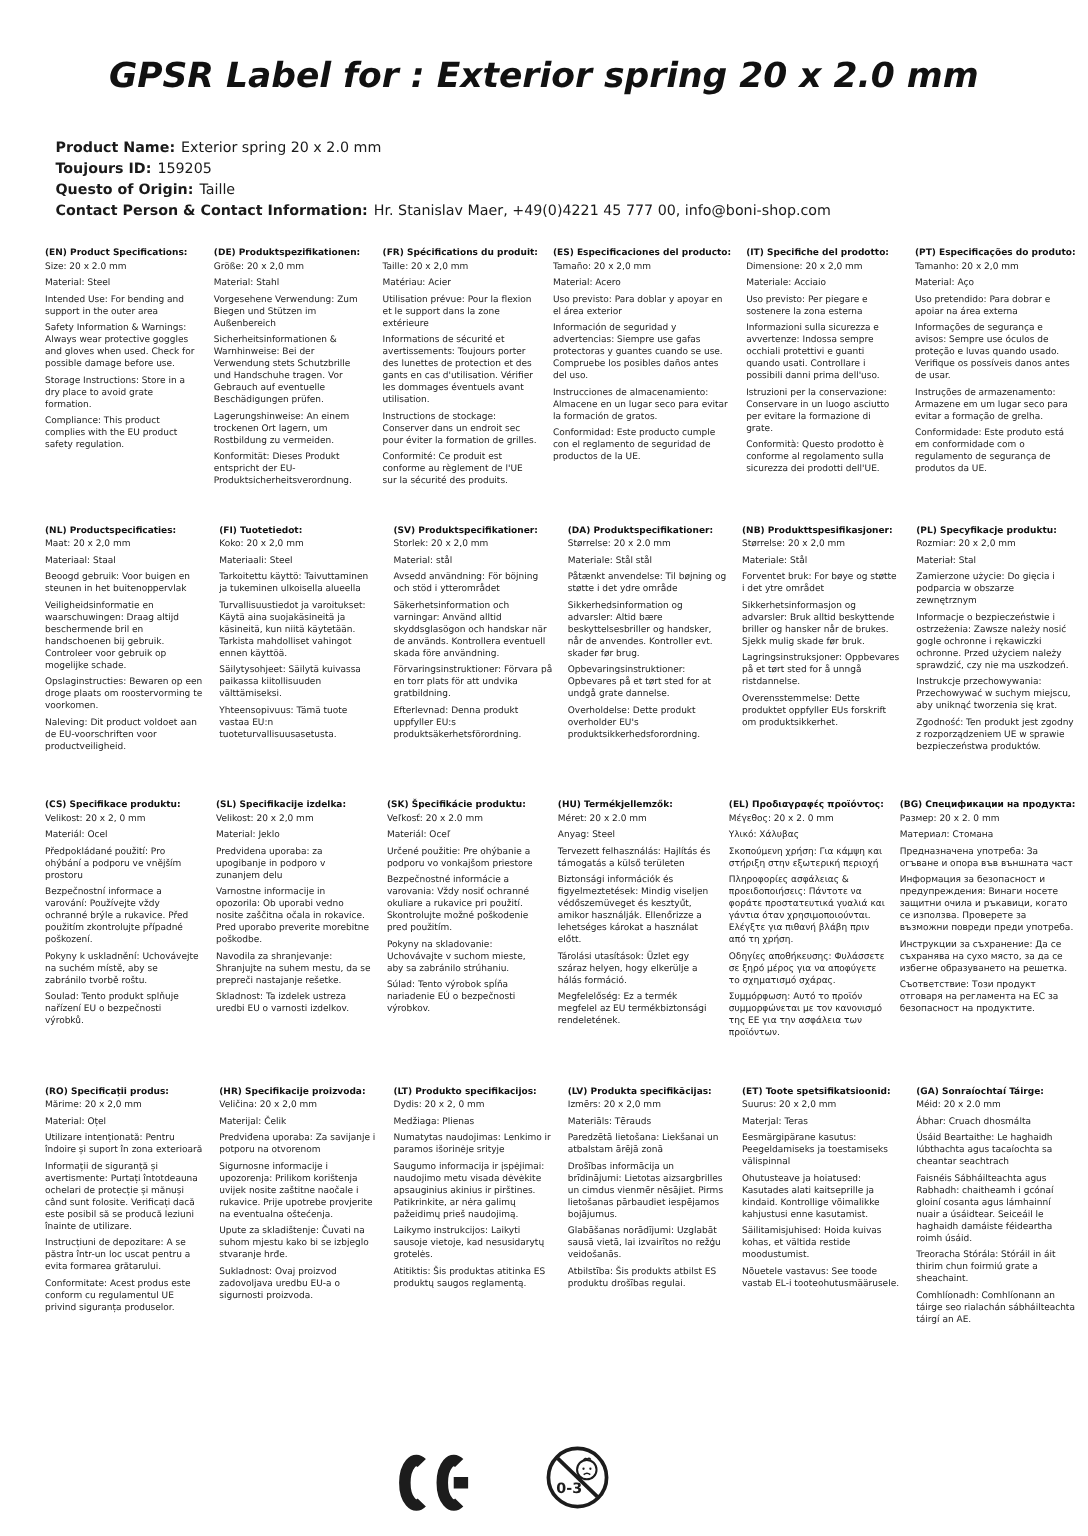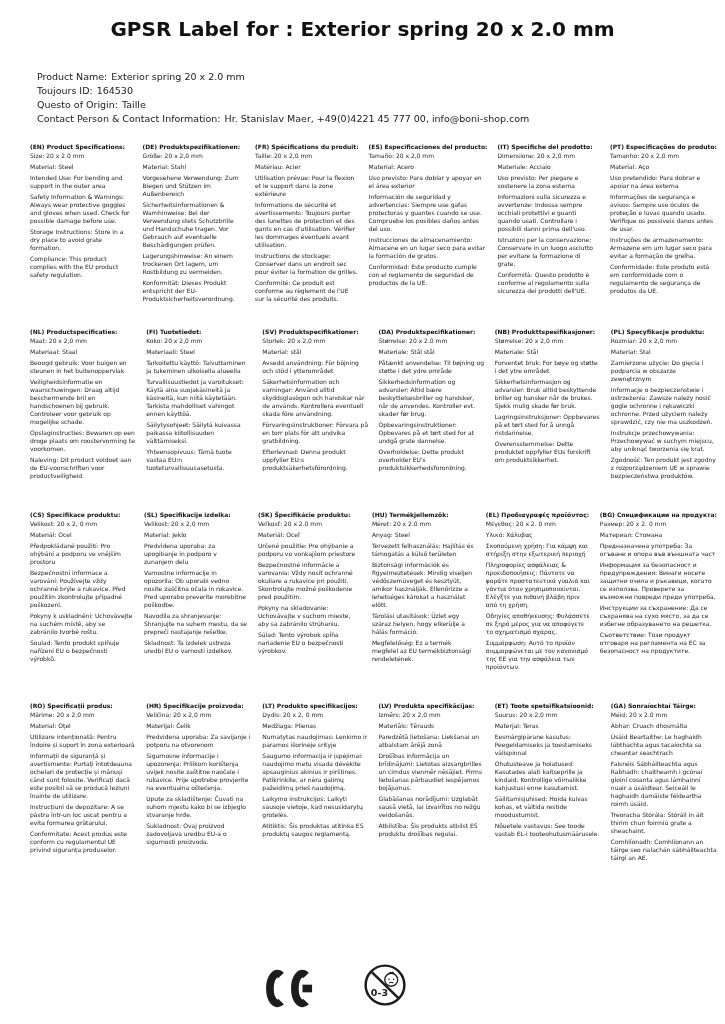--- a/index.html
+++ b/index.html
@@ -7,34 +7,35 @@
   .page{
     position:relative;
     width:725px;height:1024px;
     background:#ffffff;
     color:#1a1a1a;
     font-family:"DejaVu Sans",sans-serif;
     overflow:hidden;
   }
   .title{
     margin:0;
-    padding-top:18px;
+    padding-top:40px;
     text-align:center;
-    font-size:20px;
+    font-size:23px;
     line-height:23px;
     font-weight:bold;
     color:#111;
+    font-style:italic;
   }
   .info{
     margin:29px 0 0 37px;
     font-size:9.5px;
     line-height:14px;
   }
   .info-line{white-space:nowrap;}
-  .info-label{font-weight:normal;margin-right:4px;}
+  .info-label{font-weight:bold;margin-right:4px;}
   #rows{margin:17px 8px 0 30px;}
   .lang-row{
     display:grid;
     grid-template-columns:repeat(6,1fr);
     column-gap:10px;
   }
   .row-1{height:185px;}
   .row-2{height:183px;}
   .row-3{height:191px;}
   .row-4{height:196px;}
@@ -66,21 +67,21 @@
 </style>
 </head>
 <body>
 
 <div class="page">
 
   <h1 class="title">GPSR Label for : Exterior spring 20 x 2.0 mm</h1>
 
   <div class="info" id="info">
       <div class="info-line"><span class="info-label">Product Name:</span><span class="info-value">Exterior spring 20 x 2.0 mm</span></div>
-      <div class="info-line"><span class="info-label">Toujours ID:</span><span class="info-value">164530</span></div>
+      <div class="info-line"><span class="info-label">Toujours ID:</span><span class="info-value">159205</span></div>
       <div class="info-line"><span class="info-label">Questo of Origin:</span><span class="info-value">Taille</span></div>
       <div class="info-line"><span class="info-label">Contact Person &amp; Contact Information:</span><span class="info-value">Hr. Stanislav Maer, +49(0)4221 45 777 00, info@boni-shop.com</span></div>
     </div>
 
   <div id="rows">
       <div class="lang-row row-1">
         <div class="lang-block">
           <div class="lb-head">(EN) Product Specifications:</div>
           <p class="lb-p">Size: 20 x 2.0 mm</p>
           <p class="lb-p">Material: Steel</p>

